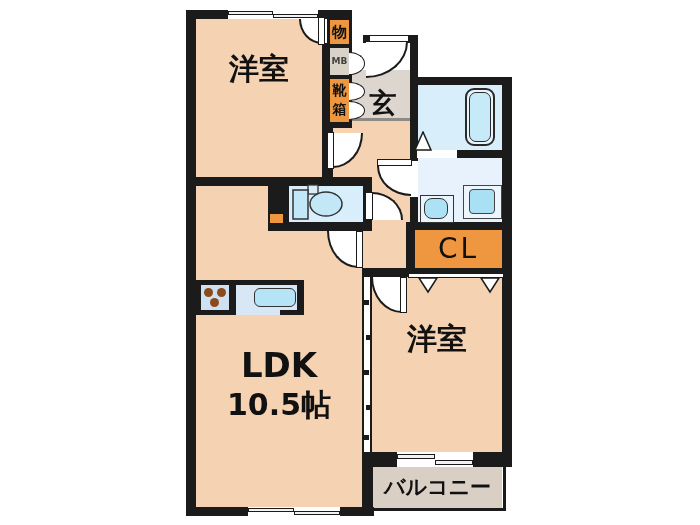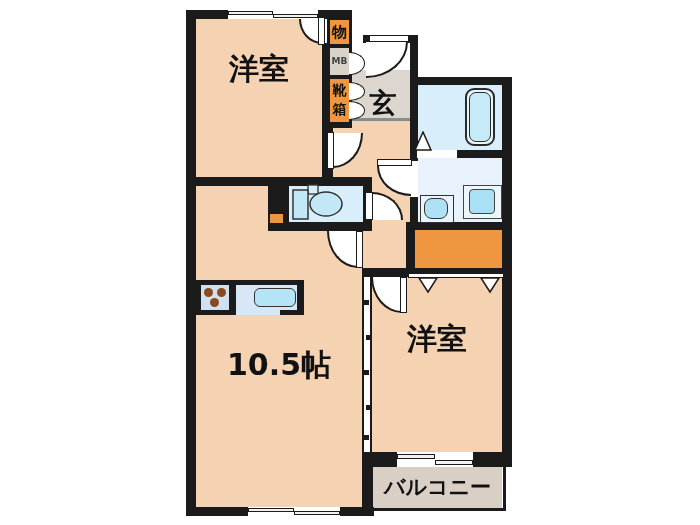--- a/index.html
+++ b/index.html
@@ -165,24 +165,26 @@
 
   <div class="lbl" style="left:366px;top:88px;width:34px;font-size:27px;line-height:30px;font-weight:600;">玄</div>
 
   <div class="lbl" style="left:330px;top:20px;width:19px;font-size:15px;line-height:24px;font-weight:600;">物</div>
   <div class="lbl" style="left:329px;top:48px;width:21px;font-size:9px;line-height:27px;font-weight:600;color:#444;">MB</div>
   <div class="lbl" style="left:330px;top:81px;width:19px;font-size:14px;line-height:19px;font-weight:600;">
     <div>靴</div>
     <div>箱</div>
   </div>
 
+  <div class="lbl" style="left:415px;top:231px;width:87px;font-size:28px;line-height:36px;font-weight:500;letter-spacing:3px;">CL</div>
 
   <div class="lbl" style="left:372px;top:320px;width:130px;font-size:30px;line-height:38px;font-weight:600;">
     <div>洋室</div>
   </div>
 
   <div class="lbl" style="left:196px;top:345px;width:166px;font-weight:600;">
+    <div style="font-size:34px;line-height:40px;">LDK</div>
     <div style="font-size:30px;line-height:40px;">10.5帖</div>
   </div>
 
   <div class="lbl" style="left:373px;top:470px;width:129px;font-size:21px;line-height:34px;font-weight:600;">バルコニー</div>
 
 </div>
 
 </body></html>

